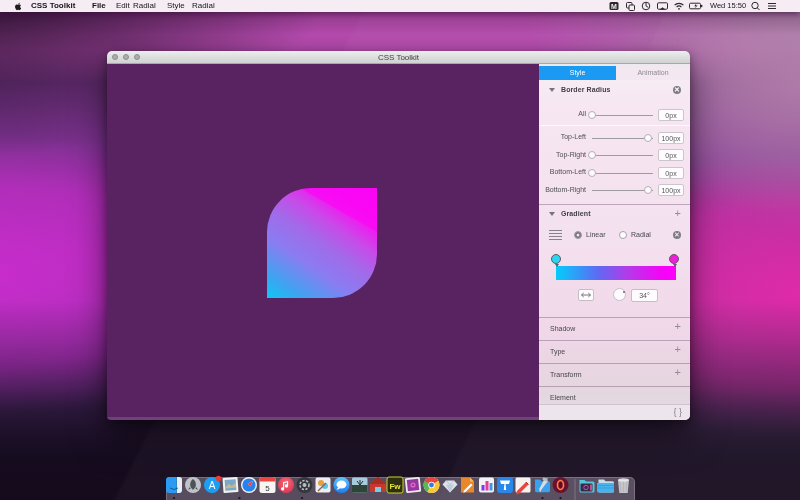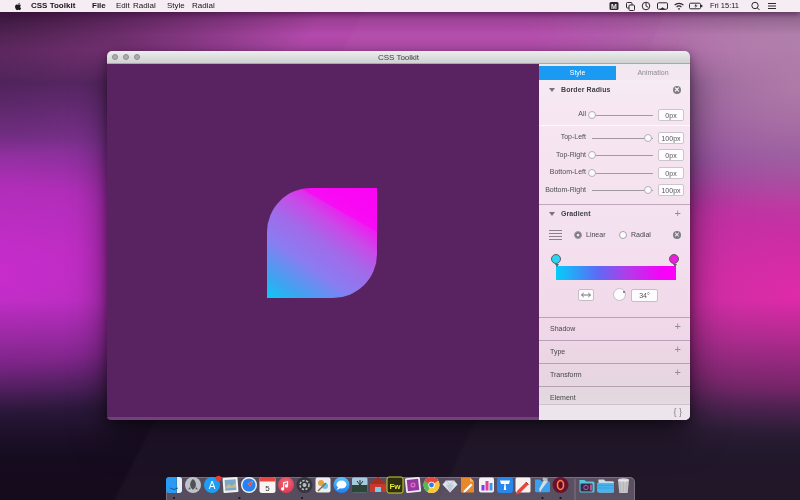--- a/index.html
+++ b/index.html
@@ -192,21 +192,21 @@
   <div id="menubar">
     <svg style="position:absolute; left:13px; top:2px;" width="8" height="9" viewBox="0 0 170 200">
       <path fill="#1c1c1c" d="M150.37 130.25c-2.45 5.66-5.35 10.87-8.71 15.66-4.58 6.53-8.33 11.05-11.22 13.56-4.48 4.12-9.28 6.23-14.42 6.35-3.69 0-8.14-1.05-13.32-3.18-5.197-2.12-9.973-3.17-14.34-3.17-4.58 0-9.492 1.05-14.746 3.17-5.262 2.13-9.501 3.24-12.742 3.35-4.929.21-9.842-1.96-14.746-6.52-3.13-2.73-7.045-7.41-11.735-14.04-5.032-7.08-9.169-15.29-12.41-24.65-3.471-10.11-5.211-19.9-5.211-29.378 0-10.857 2.346-20.221 7.045-28.068 3.693-6.303 8.606-11.275 14.755-14.925s12.793-5.51 19.948-5.629c3.915 0 9.049 1.211 15.429 3.591 6.362 2.388 10.447 3.599 12.238 3.599 1.339 0 5.877-1.416 13.57-4.239 7.275-2.618 13.415-3.702 18.445-3.275 13.63 1.1 23.87 6.473 30.68 16.153-12.19 7.386-18.22 17.731-18.1 31.002.11 10.337 3.86 18.939 11.23 25.769 3.34 3.17 7.07 5.62 11.22 7.36-.9 2.61-1.85 5.11-2.86 7.51zM119.11 7.24c0 8.102-2.96 15.667-8.86 22.669-7.12 8.324-15.732 13.134-25.071 12.375a25.222 25.222 0 0 1-.188-3.07c0-7.778 3.386-16.102 9.399-22.908 3.002-3.446 6.82-6.311 11.45-8.597 4.62-2.252 8.99-3.497 13.1-3.737.12 1.083.17 2.166.17 3.268z" transform="translate(25,15)"></path>
     </svg>
     <span class="l" style="left:31px; font-weight:bold;">CSS Toolkit</span>
     <span class="l" style="left:92px;font-weight:bold;">File</span>
     <span class="l" style="left:116px;">Edit</span>
     <span class="l" style="left:133px;">Radial</span>
     <span class="l" style="left:167px;">Style</span>
     <span class="l" style="left:192px;">Radial</span>
-    <span class="r" style="left:710px; font-size:7.5px;">Fri 15:11</span>
+    <span class="r" style="left:710px; font-size:7.5px;">Wed 15:50</span>
     <svg style="position:absolute; left:600px; top:0;" width="200" height="12" viewBox="600 0 200 12">
       <g fill="none" stroke="#2a2a2a" stroke-width="1">
         <rect x="609.5" y="2" width="9" height="8" rx="1.5" fill="#2a2a2a" stroke="none"></rect>
         <text x="614" y="8.8" fill="#f6edf4" stroke="none" font-size="7" font-weight="bold" text-anchor="middle" font-family="Liberation Sans">M</text>
         <rect x="626.5" y="2.5" width="5.5" height="5.5" rx="1"></rect>
         <rect x="629" y="5" width="5.5" height="5.5" rx="1" fill="#f6edf4"></rect>
         <circle cx="646" cy="6" r="3.8"></circle>
         <path d="M646,3.2 L646,6 L648,7.2" stroke-linecap="round"></path>
         <rect x="657.5" y="2.8" width="10" height="6.4" rx="1"></rect>
         <path d="M659.5,9.8 h6 l-3,-2.6 z" fill="#2a2a2a" stroke="none"></path>

